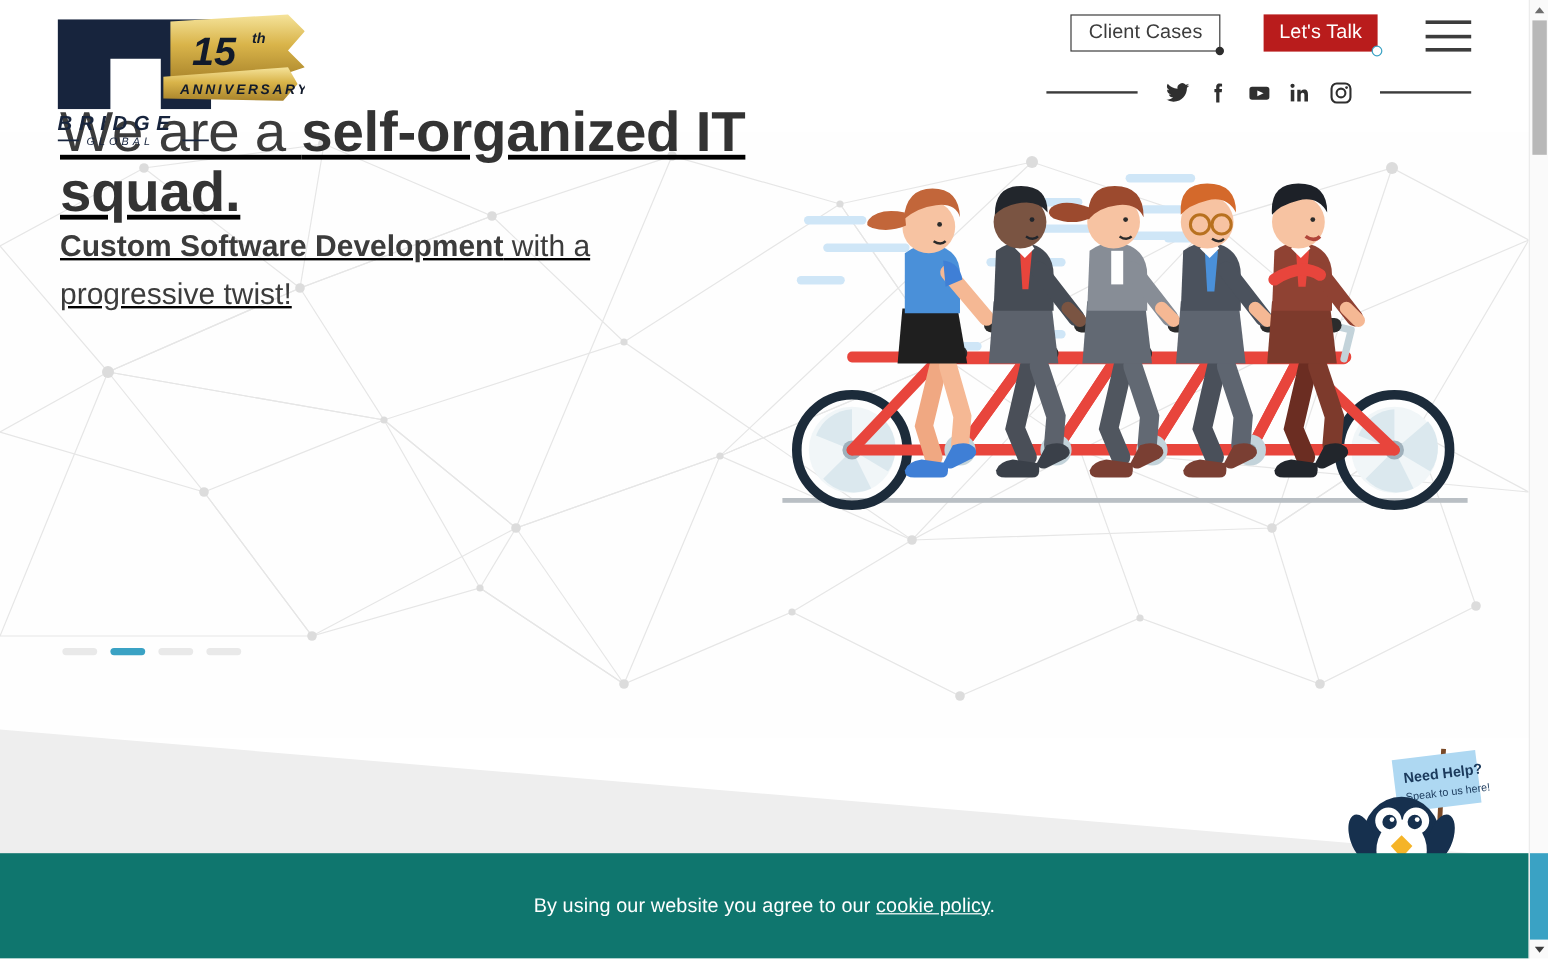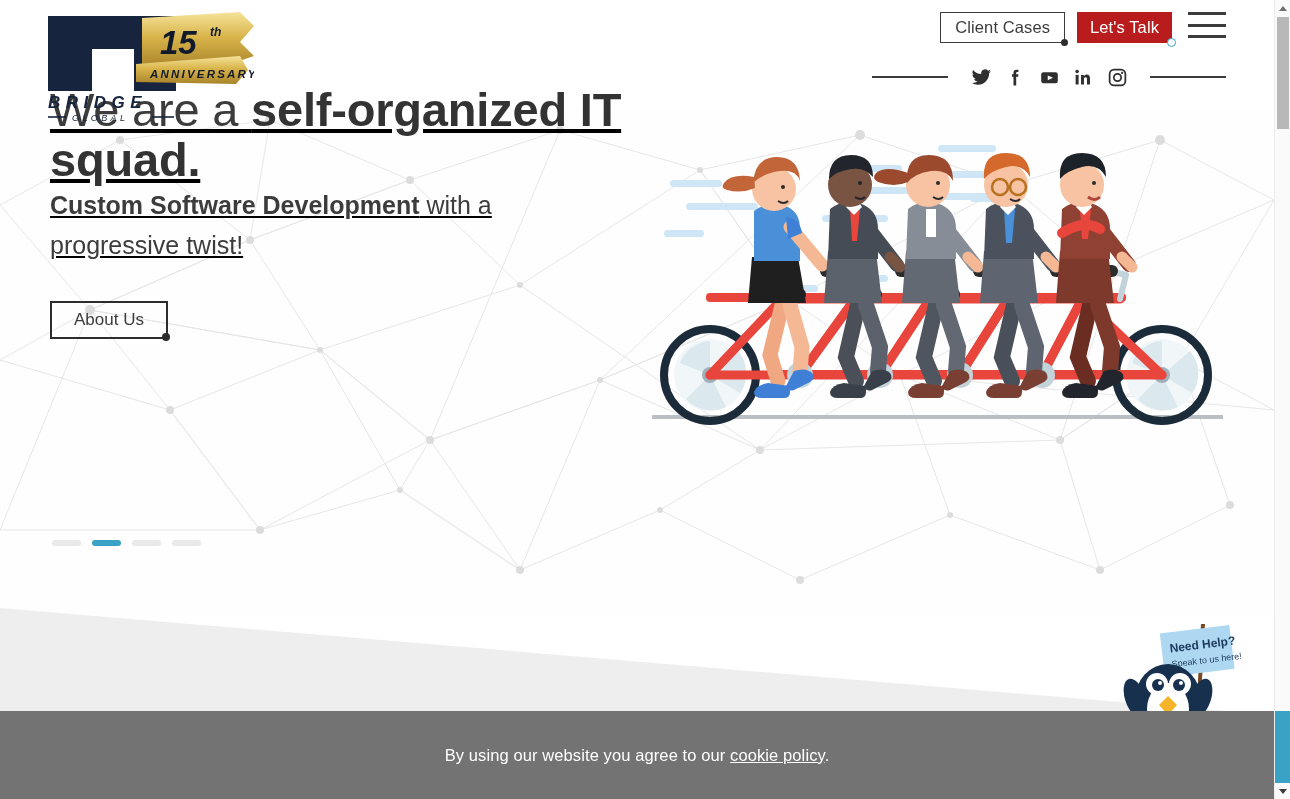--- a/index.html
+++ b/index.html
@@ -46,21 +46,21 @@
     left: 48px; top: 8px;
     width: 205px; height: 108px; font-style: italic;
   }
   .logo-mark { position: absolute; left: 0; top: 8px; width: 128px; height: 75px; }
   .logo-anniv { position: absolute; left: 88px; top: 2px; width: 118px; height: 78px; }
   .logo-word { position: absolute; left: 0; top: 84px; width: 150px; height: 30px; }
 
   .header-actions {
     position: absolute;
     right: 48px; top: 12px;
-    display: flex; align-items: flex-start; gap: 12px;
+    display: flex; align-items: flex-end; gap: 36px;
   }
   .btn-client-cases {
     position: relative;
     display: inline-flex; align-items: center; justify-content: center;
     height: 31px; padding: 0 14px;
     border: 1px solid #3c3c3c;
     background: transparent;
     color: #3c3c3c;
     font-size: 16.5px; font-weight: 400; letter-spacing: .1px;
     cursor: pointer; white-space: nowrap;
@@ -184,21 +184,21 @@
     width: 130px; height: 110px;
     z-index: 25; cursor: pointer;
   }
   .chat-widget svg { display: block; width: 100%; height: 100%; }
 
   
   .cookie-bar {
     position: absolute;
     left: 0; bottom: 0;
     width: 1274px; height: 88px;
-    background: #737373;
+    background: #0f766e;
     display: flex; align-items: center; justify-content: center;
     gap: 38px;
     z-index: 60;
   }
   .cookie-text {
     color: #ffffff;
     font-size: 16.5px;
     font-weight: 300;
     letter-spacing: .1px;
   }
@@ -512,24 +512,20 @@
           <path d="M410 54 q-2 -26 22 -26 q24 0 24 24 q-8 -14 -24 -10 q-16 4 -22 12 z" fill="#1d2128"></path>
           <circle cx="444" cy="58" r="2" fill="#2b2b2b"></circle>
           <path d="M438 72 q7 5 12 0" stroke="#b0453a" stroke-width="3" fill="none"></path>
         </g>
       </svg>
     </div>
 
     <div class="hero-copy">
       <h1 class="headline"><span>We are a </span><span class="bold">self-organized IT squad.</span></h1>
       <p class="subline"><span class="bold">Custom Software Development</span><span> with a progressive twist!</span></p>
-      <button class="btn-about">
-        <span>About Us</span>
-        <span class="corner-dot"></span>
-      </button>
     </div>
 
     <div class="slider-nav">
       <span class="bar"></span>
       <span class="bar active"></span>
       <span class="bar"></span>
       <span class="bar"></span>
     </div>
 
     <div class="grey-section">

